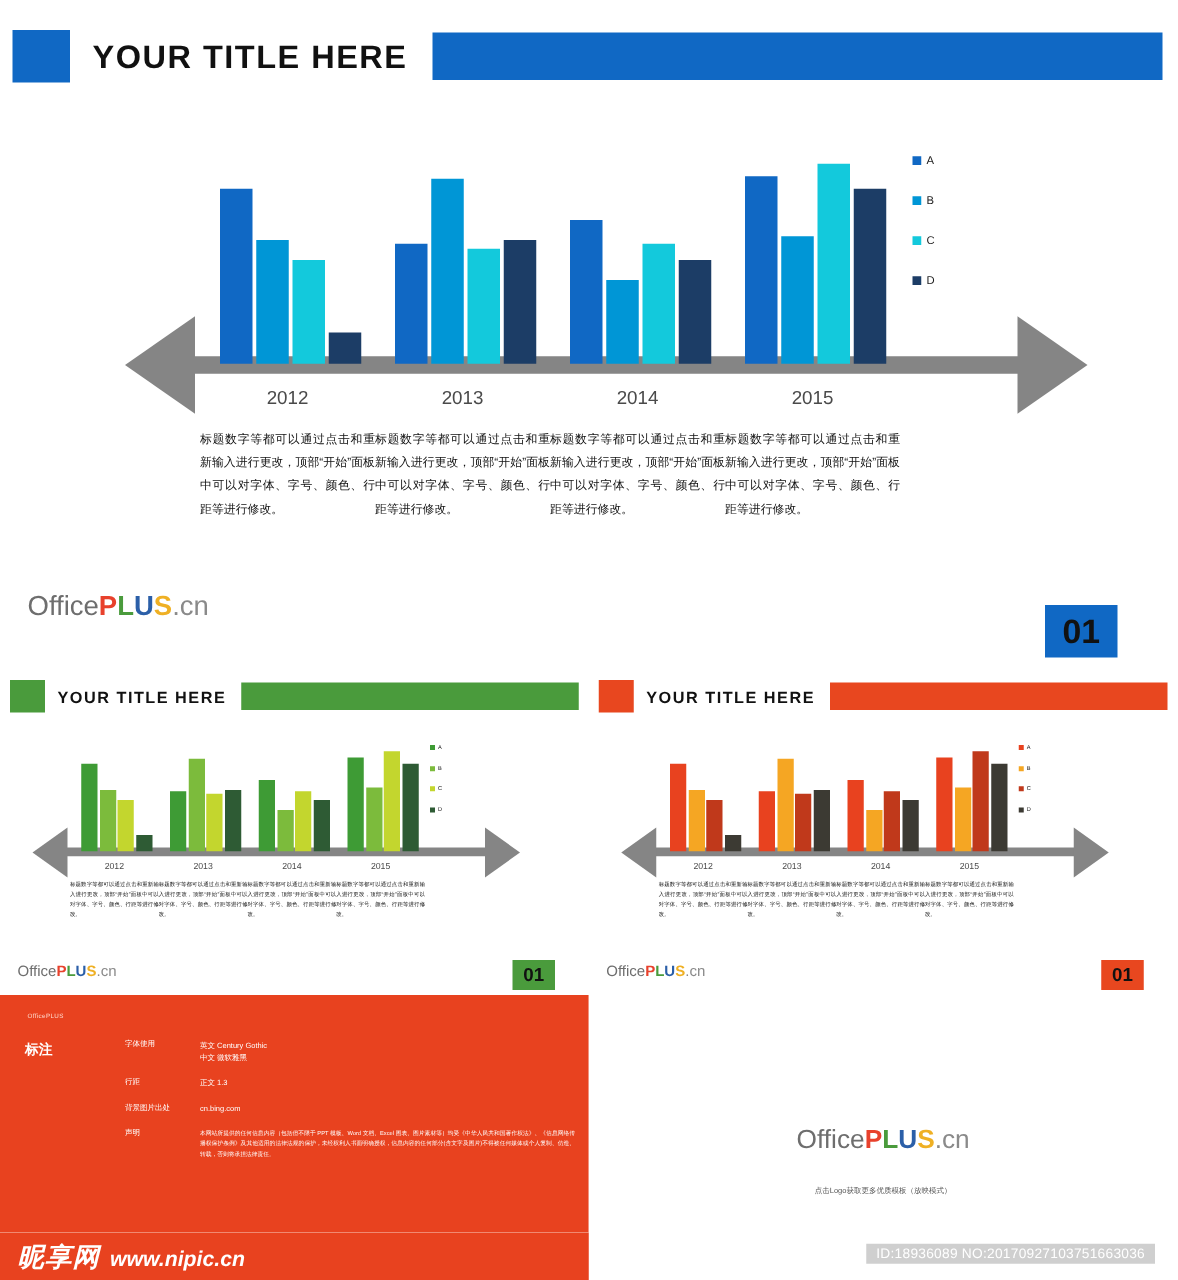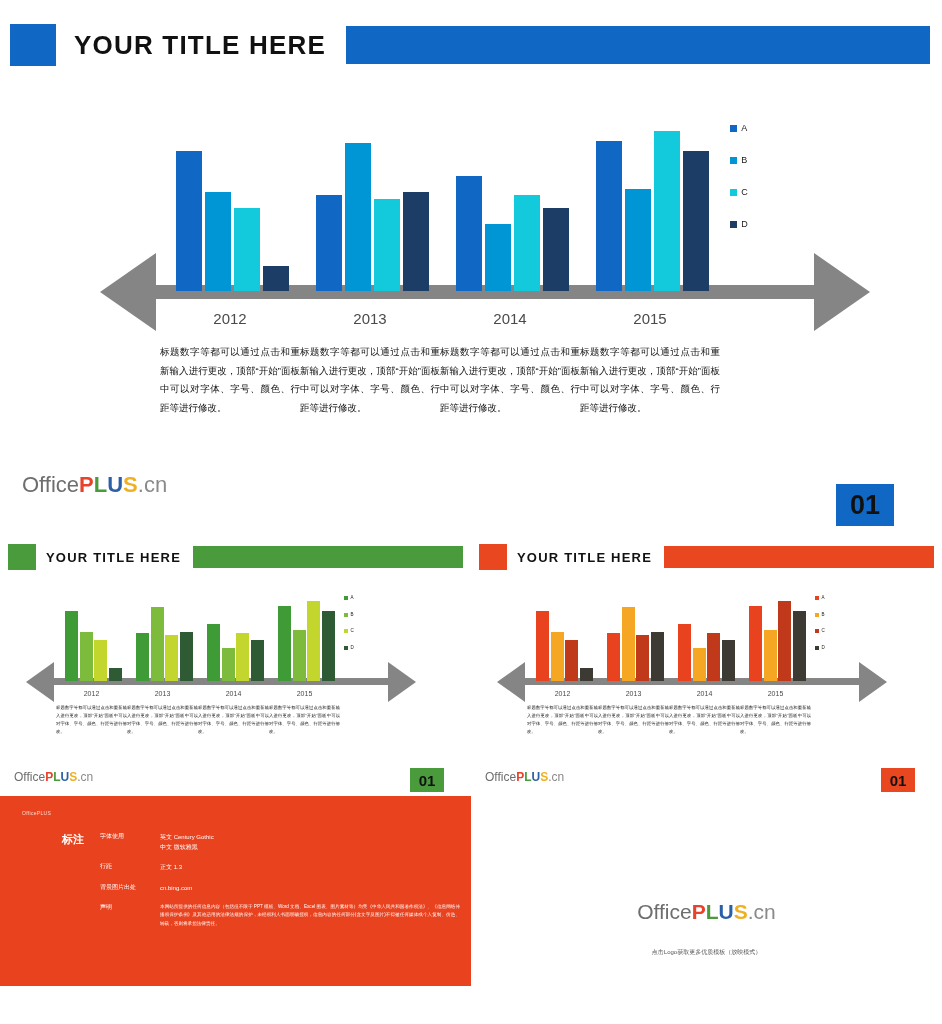--- a/index.html
+++ b/index.html
@@ -73,21 +73,21 @@
   .hdr-sm .hdr-bar { height: 22px; }
 
   .chart-sm { left: 26px; top: 60px; width: 390px; height: 175px; }
 
   
   .slide-note {
     position: absolute; left: 0; top: 796px; width: 471px; height: 190px;
     background: #e8421f; color: #fff;
   }
   .note-brand { position: absolute; left: 22px; top: 14px; font-size: 5px; color: #ffd9cd; letter-spacing: .3px; }
-  .note-title { position: absolute; left: 20px; top: 36px; font-size: 11px; font-weight: bold; color: #fff; margin-left: 42px; }
+  .note-title { position: absolute; left: 20px; top: 36px; font-size: 11px; font-weight: bold; color: #fff; }
   .note-rows { position: absolute; left: 100px; top: 36px; width: 360px; }
   .note-row { display: flex; margin-bottom: 10px; }
   .note-key { width: 60px; flex: 0 0 60px; font-size: 6px; color: #fff; line-height: 1.5; }
   .note-vals { flex: 1 1 auto; }
   .note-val { font-size: 6px; color: #fff; line-height: 1.7; }
   .note-val.small { font-size: 4.6px; line-height: 1.85; text-align: justify; }
 
   
   .slide-logo { position: absolute; left: 471px; top: 796px; width: 471px; height: 190px; background: #fff; }
   .logo-big { position: absolute; left: 0; top: 104px; width: 471px; text-align: center; }
@@ -405,14 +405,22 @@
 
   <div class="slide-logo">
     <div class="logo-big">
       <span class="oplus" style="font-size:21px;">
         <span>Office</span><span class="p">P</span><span class="l">L</span><span class="u">U</span><span class="s">S</span><span class="cn">.cn</span>
       </span>
     </div>
     <div class="logo-cap">点击Logo获取更多优质模板（放映模式）</div>
   </div>
 
+  <div class="wm">
+    <div class="wm-red"></div>
+    <div class="wm-mark">
+      <span class="wm-cn">昵享网</span>
+      <span class="wm-url">www.nipic.cn</span>
+    </div>
+    <div class="wm-id">ID:18936089 NO:20170927103751663036</div>
+  </div>
 
 </div>
 
 </body></html>

